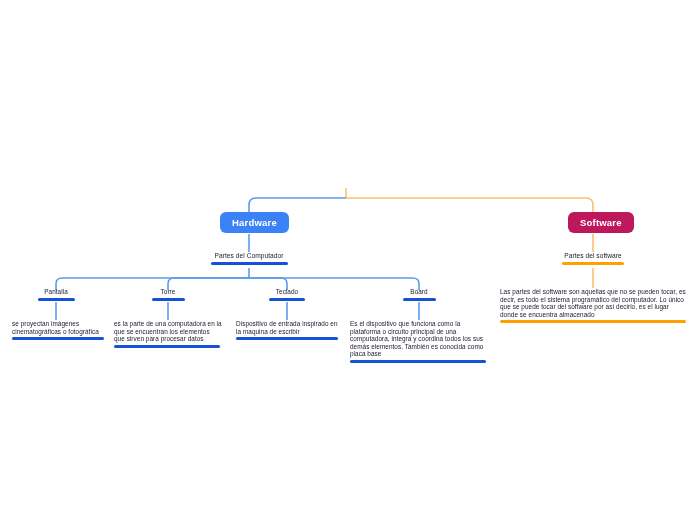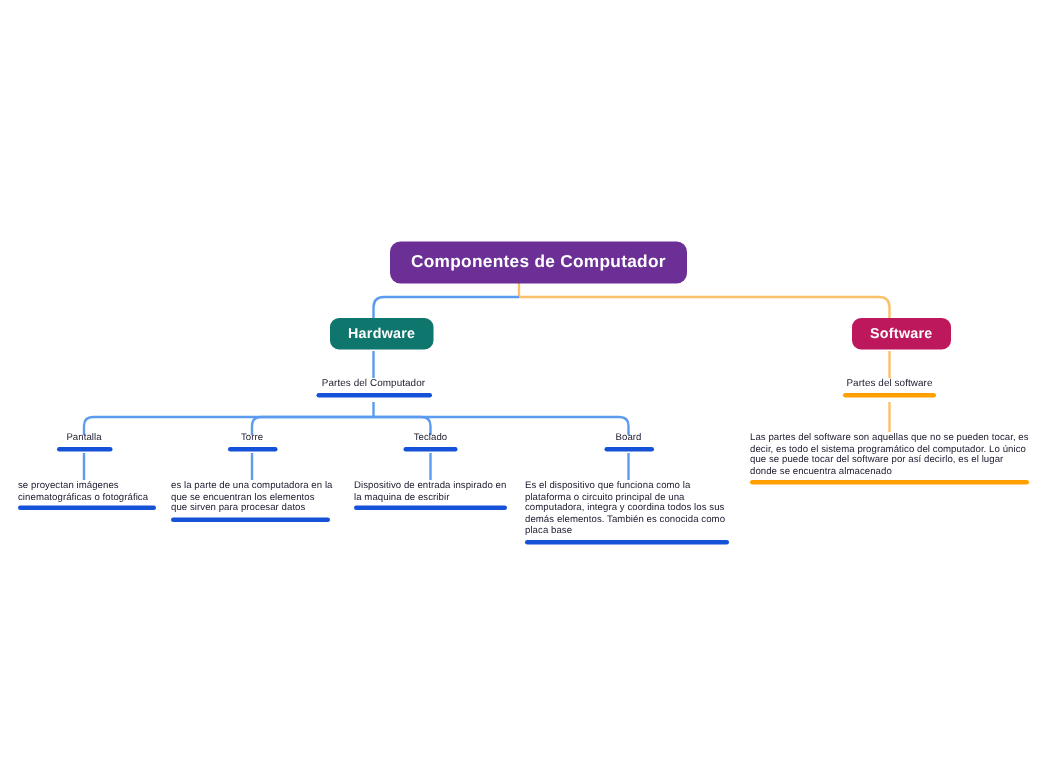--- a/index.html
+++ b/index.html
@@ -107,25 +107,22 @@
     <path d="M 249 278 L 413 278 Q 419 278 419 284 L 419 290" stroke="#5b9bf0" stroke-width="1.6" fill="none"></path>
 
     <path d="M 56 302 L 56 320" stroke="#5b9bf0" stroke-width="1.6" fill="none"></path>
     <path d="M 168 302 L 168 320" stroke="#5b9bf0" stroke-width="1.6" fill="none"></path>
     <path d="M 287 302 L 287 320" stroke="#5b9bf0" stroke-width="1.6" fill="none"></path>
     <path d="M 419 302 L 419 320" stroke="#5b9bf0" stroke-width="1.6" fill="none"></path>
 
     <path d="M 593 268 L 593 288" stroke="#fbc06a" stroke-width="1.6" fill="none"></path>
   </svg>
 
-  <div class="node pill pill-root" style="left:260px; top:161px; background:#6b2f96;">
-    <span>Componentes de Computador</span>
-  </div>
 
-  <div class="node pill pill-sub" style="left:220px; top:212px; background:#0f766e;">
+  <div class="node pill pill-sub" style="left:220px; top:212px; background:#3b82f6;">
     <span>Hardware</span>
   </div>
 
   <div class="node uline center cap" style="left:199px; top:252px; width:100px;">
     <span class="txt">Partes del Computador</span>
     <span class="bar" style="width:77px; background:#1552d8;"></span>
   </div>
 
   <div class="node uline center" style="left:26px; top:288px; width:60px;">
     <span class="txt">Pantalla</span>

